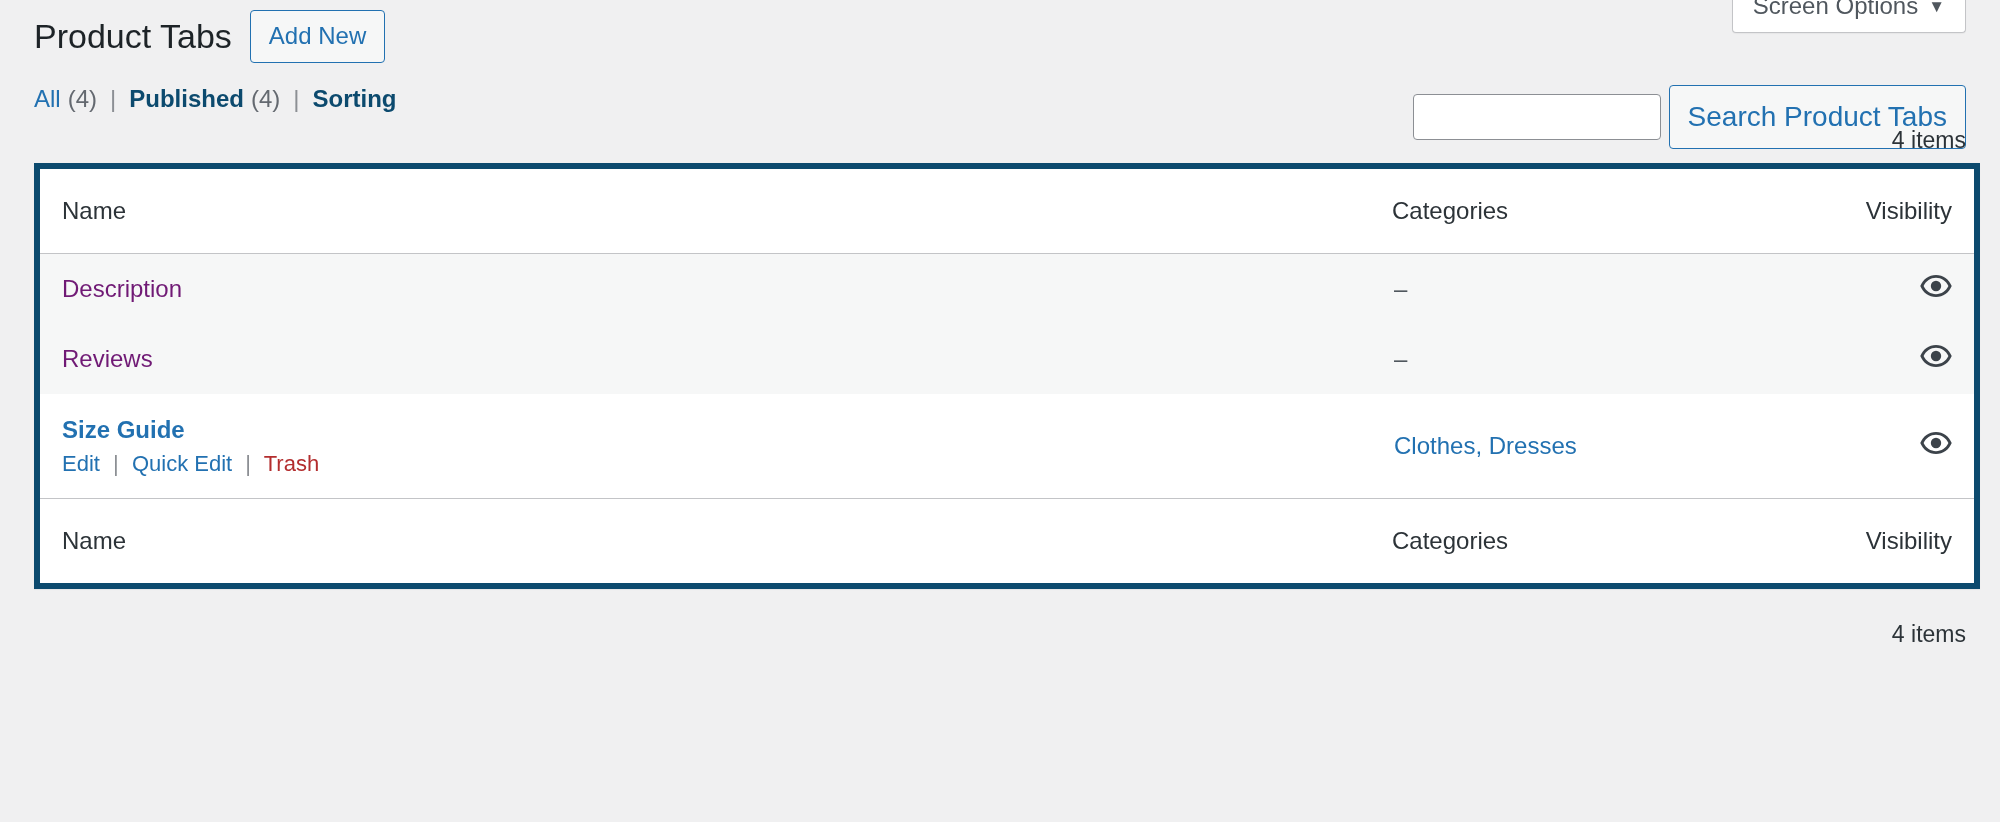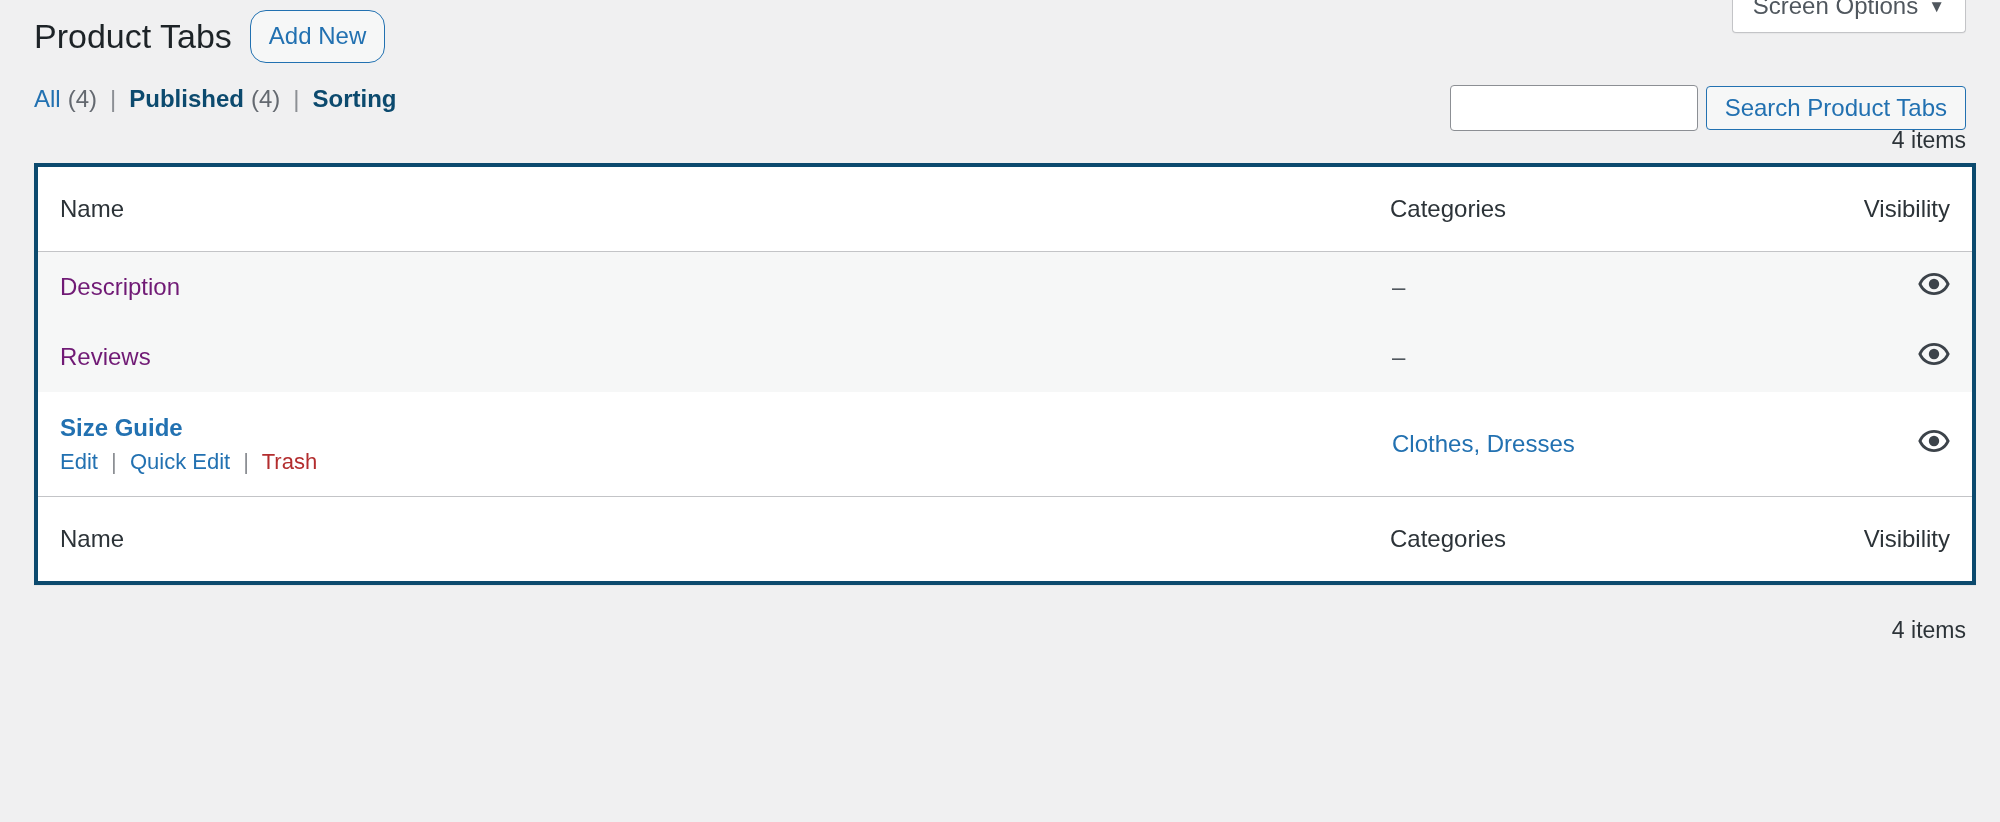--- a/index.html
+++ b/index.html
@@ -64,21 +64,21 @@
     margin: 0;
     color: #1d2327;
     white-space: nowrap;
   }
   .page-title-action {
     display: inline-block;
     font-size: 24px;
     line-height: 1;
     padding: 13px 18px 14px;
     border: 1.6px solid #2271b1;
-    border-radius: 16px;
+    border-radius: 4px;
     background: #f6f7f7;
     color: #2271b1;
     text-decoration: none;
     cursor: pointer;
     white-space: nowrap;
   }
 
   
   ul.subsubsub {
     list-style: none;
@@ -128,24 +128,24 @@
     padding: 4px 12px;
     font-size: 22px;
     font-family: "Liberation Sans", sans-serif;
     border: 1.6px solid #8c8f94;
     border-radius: 4px;
     background: #fff;
     color: #2c3338;
     outline: none;
   }
   .search-submit {
-    height: 44px;
+    height: 64px;
     box-sizing: border-box;
     padding: 0 18px;
-    font-size: 24px;
+    font-size: 28px;
     font-family: "Liberation Sans", sans-serif;
     border: 1.6px solid #2271b1;
     border-radius: 4px;
     background: #f6f7f7;
     color: #2271b1;
     cursor: pointer;
     white-space: nowrap;
   }
 
   
@@ -165,21 +165,21 @@
   .tablenav.bottom {
     margin-top: 26px;
   }
 
   
   table.wp-list-table {
     width: 100%;
     border-collapse: separate;
     border-spacing: 0;
     background: #fff;
-    border: 4px solid #0c4a6e;
+    border: 6px solid #0c4a6e;
     box-shadow: 0 1px 1px rgba(0,0,0,.04);
     table-layout: fixed;
   }
   table.wp-list-table th,
   table.wp-list-table td {
     text-align: left;
     vertical-align: middle;
     font-size: 24px;
     font-weight: 400;
     color: #2c3338;

